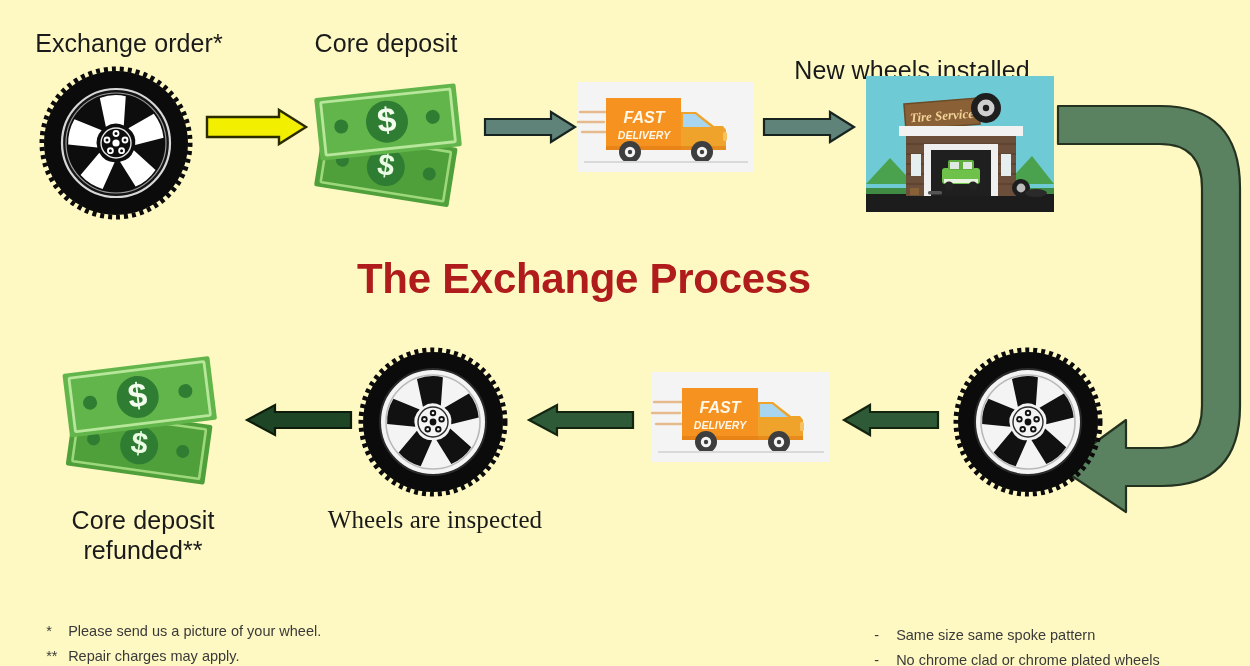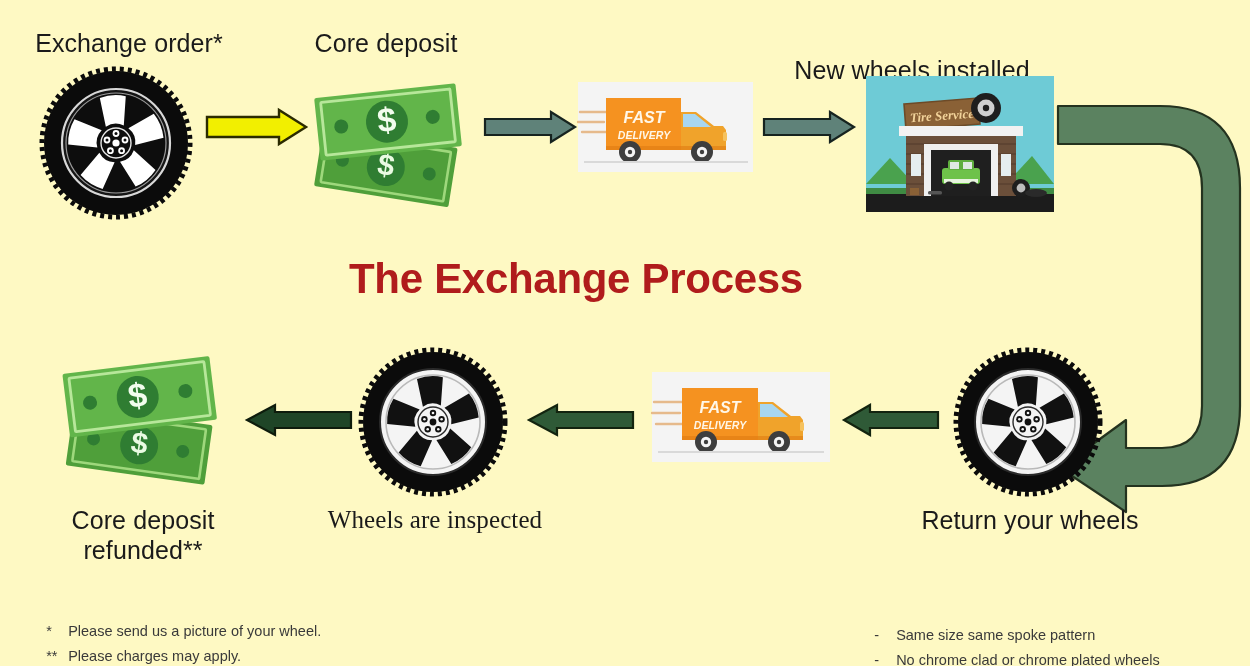--- a/index.html
+++ b/index.html
@@ -24,20 +24,21 @@
     text-align:center;
     white-space:pre-line;
   }
   .title{
     position:absolute;
     color:#b01c1c;
     font-size:42px;
     font-weight:700;
     letter-spacing:-.3px;
     white-space:nowrap;
+    margin-left:8px;
   }
   .note{
     position:absolute;
     color:#3a3a3a;
     font-size:14.5px;
     line-height:25px;
     white-space:pre;
   }
   .note .mk{display:inline-block;width:22px;}
   svg{display:block;overflow:visible;}
@@ -405,30 +406,29 @@
         <rect x="12" y="12" width="148" height="64" rx="2" fill="#62b54a"></rect>
         <rect x="18" y="17" width="136" height="54" rx="1" fill="none" stroke="#b7e79a" stroke-width="2.8"></rect>
         <circle cx="84" cy="44" r="21" fill="#2f7d32"></circle>
         <text x="84" y="54" font-family="Liberation Sans, sans-serif" font-size="34" font-weight="700" fill="#f2fdee" text-anchor="middle">$</text>
         <circle cx="36" cy="44" r="7" fill="#2f7d32"></circle>
         <circle cx="132" cy="44" r="7" fill="#2f7d32"></circle>
       </g>
     </svg>
   </div>
 
-  <div class="lbl" style="left:880px;top:505px;width:300px;">Return your wheels</div>
   <div class="lbl" style="left:295px;top:505px;width:280px;font-family:Liberation Serif, serif;">Wheels are inspected</div>
   <div class="lbl" style="left:18px;top:505px;width:250px;">Core deposit
 refunded**</div>
 
   <div class="note" style="left:30px;top:594px;">
     <span class="mk">*</span><span>Please send us a picture of your wheel.</span>
   </div>
   <div class="note" style="left:30px;top:619px;">
-    <span class="mk">**</span><span>Please charges may apply.</span>
+    <span class="mk">**</span><span>Repair charges may apply.</span>
   </div>
 
   <div class="note" style="left:858px;top:598px;">
     <span class="mk">-</span><span>Same size same spoke pattern</span>
   </div>
   <div class="note" style="left:858px;top:623px;">
     <span class="mk">-</span><span>No chrome clad or chrome plated wheels</span>
   </div>
 
 </div>

